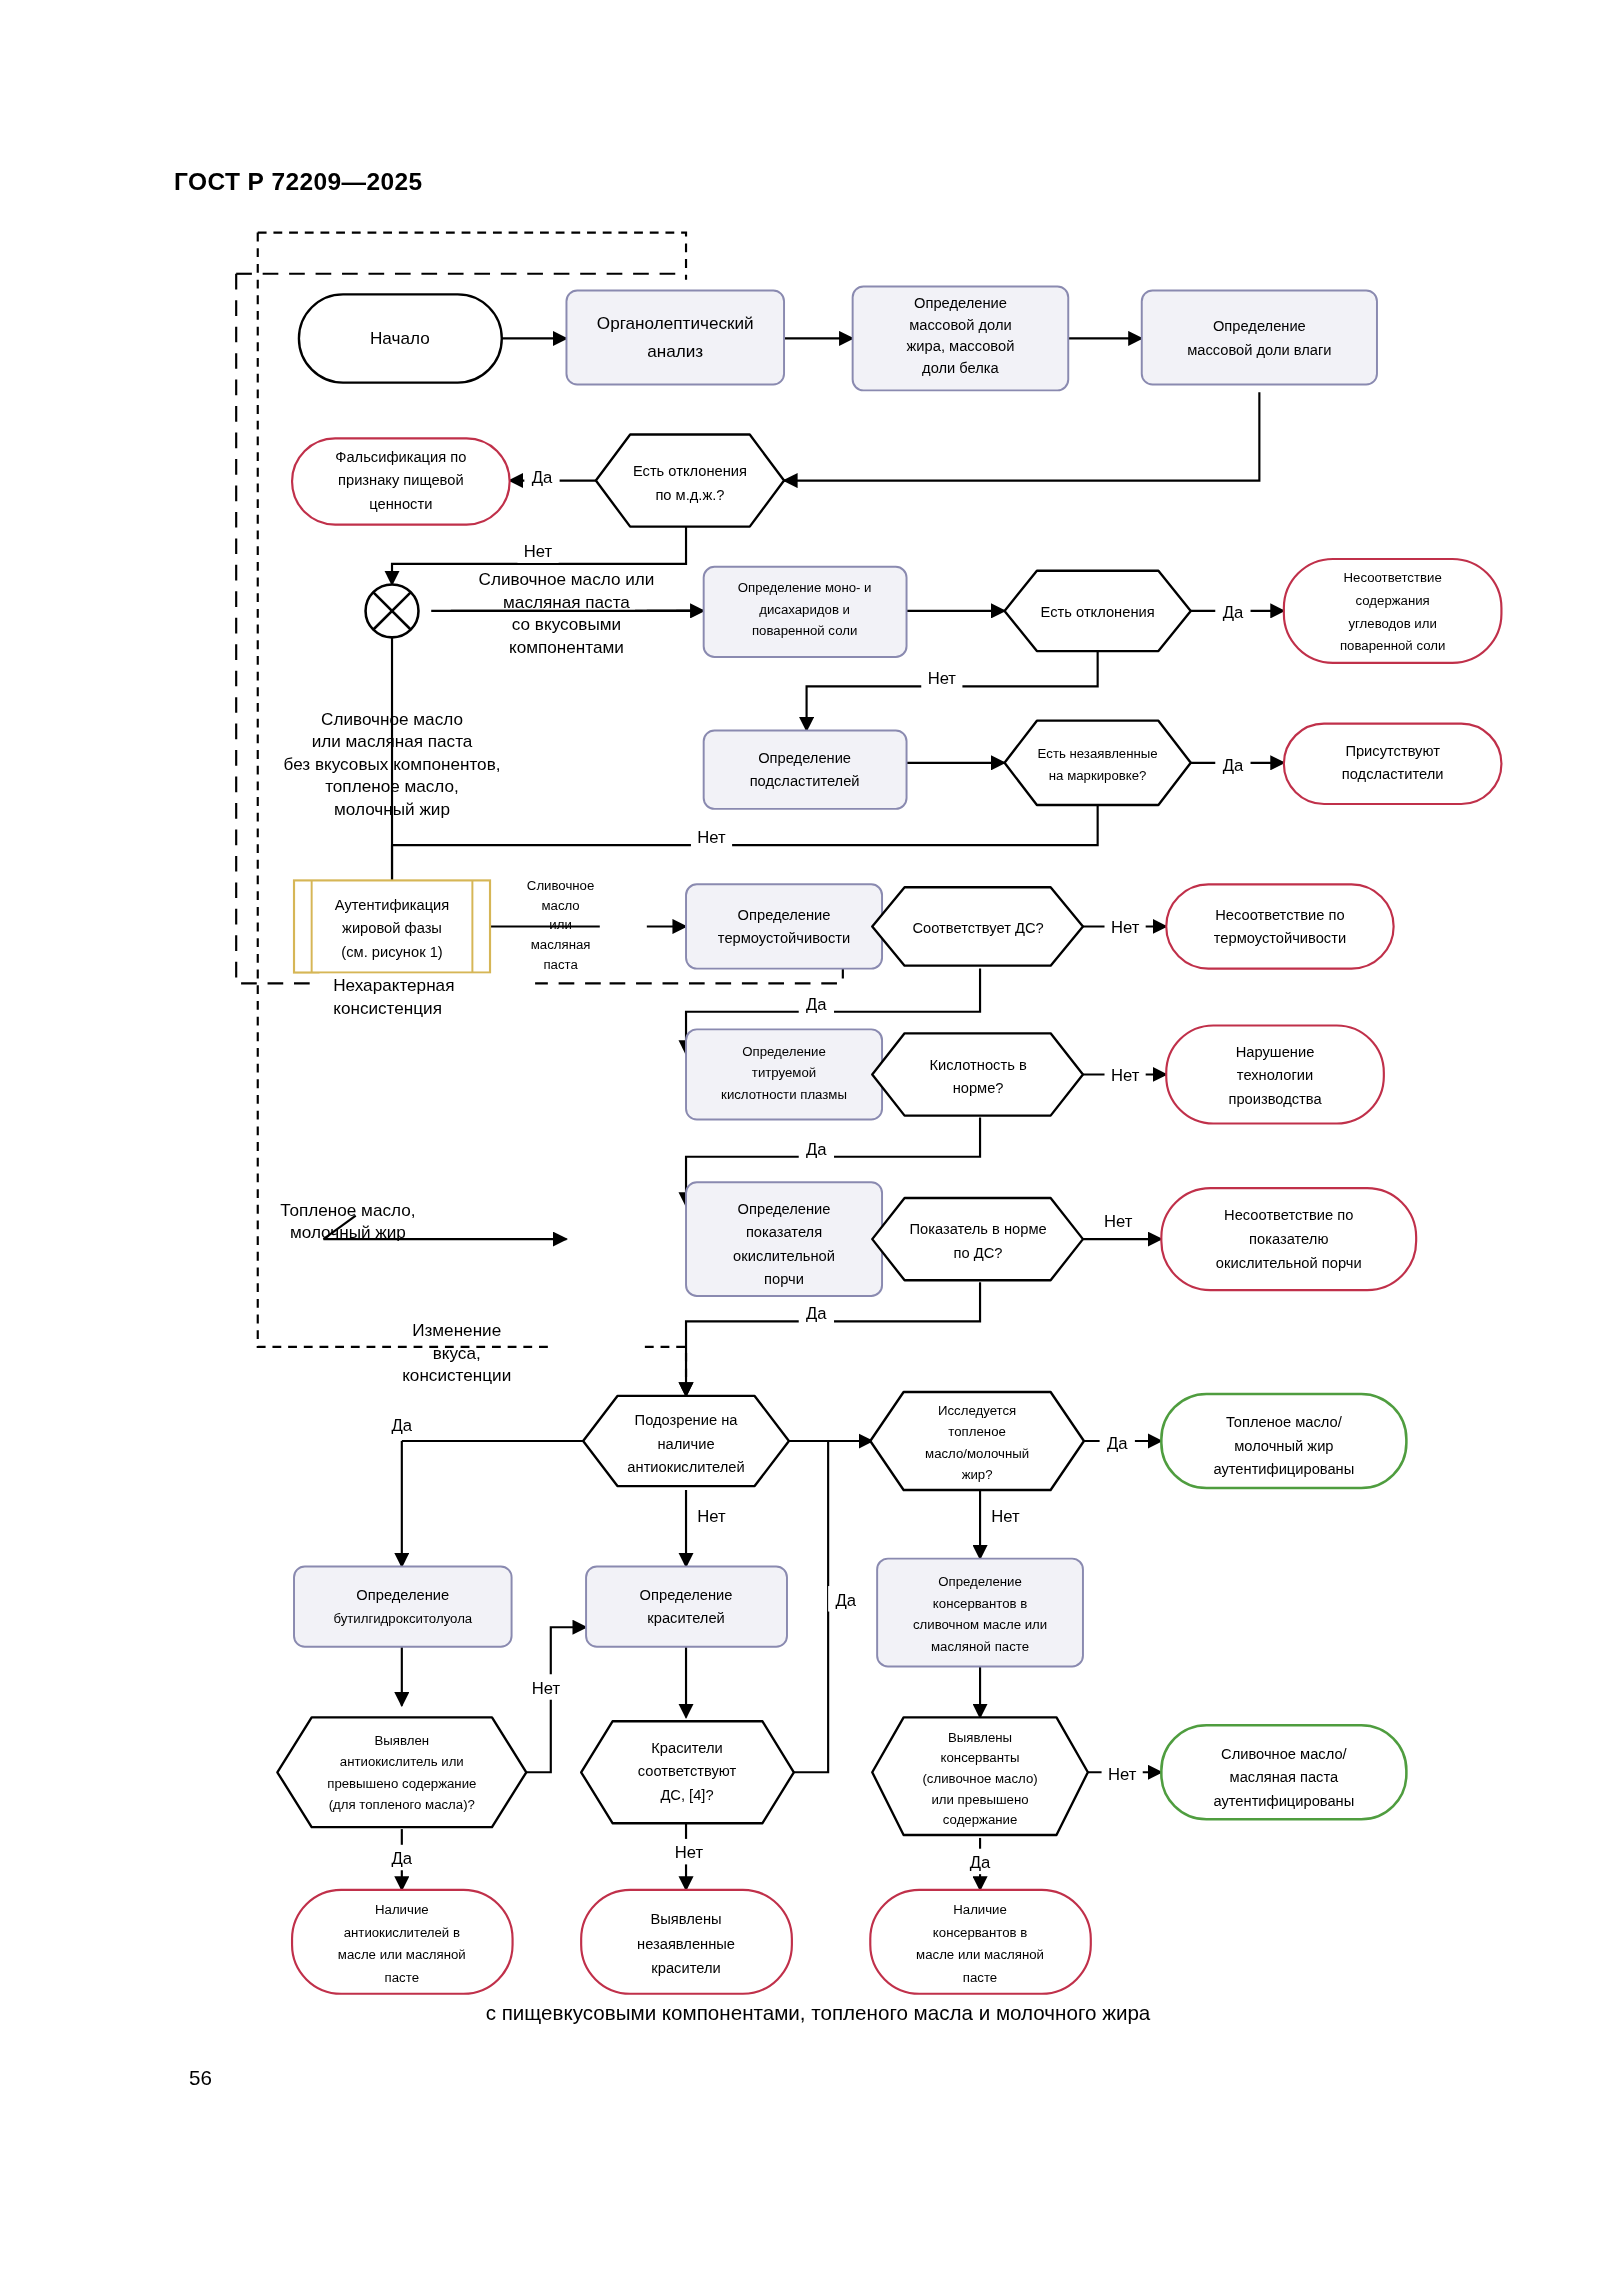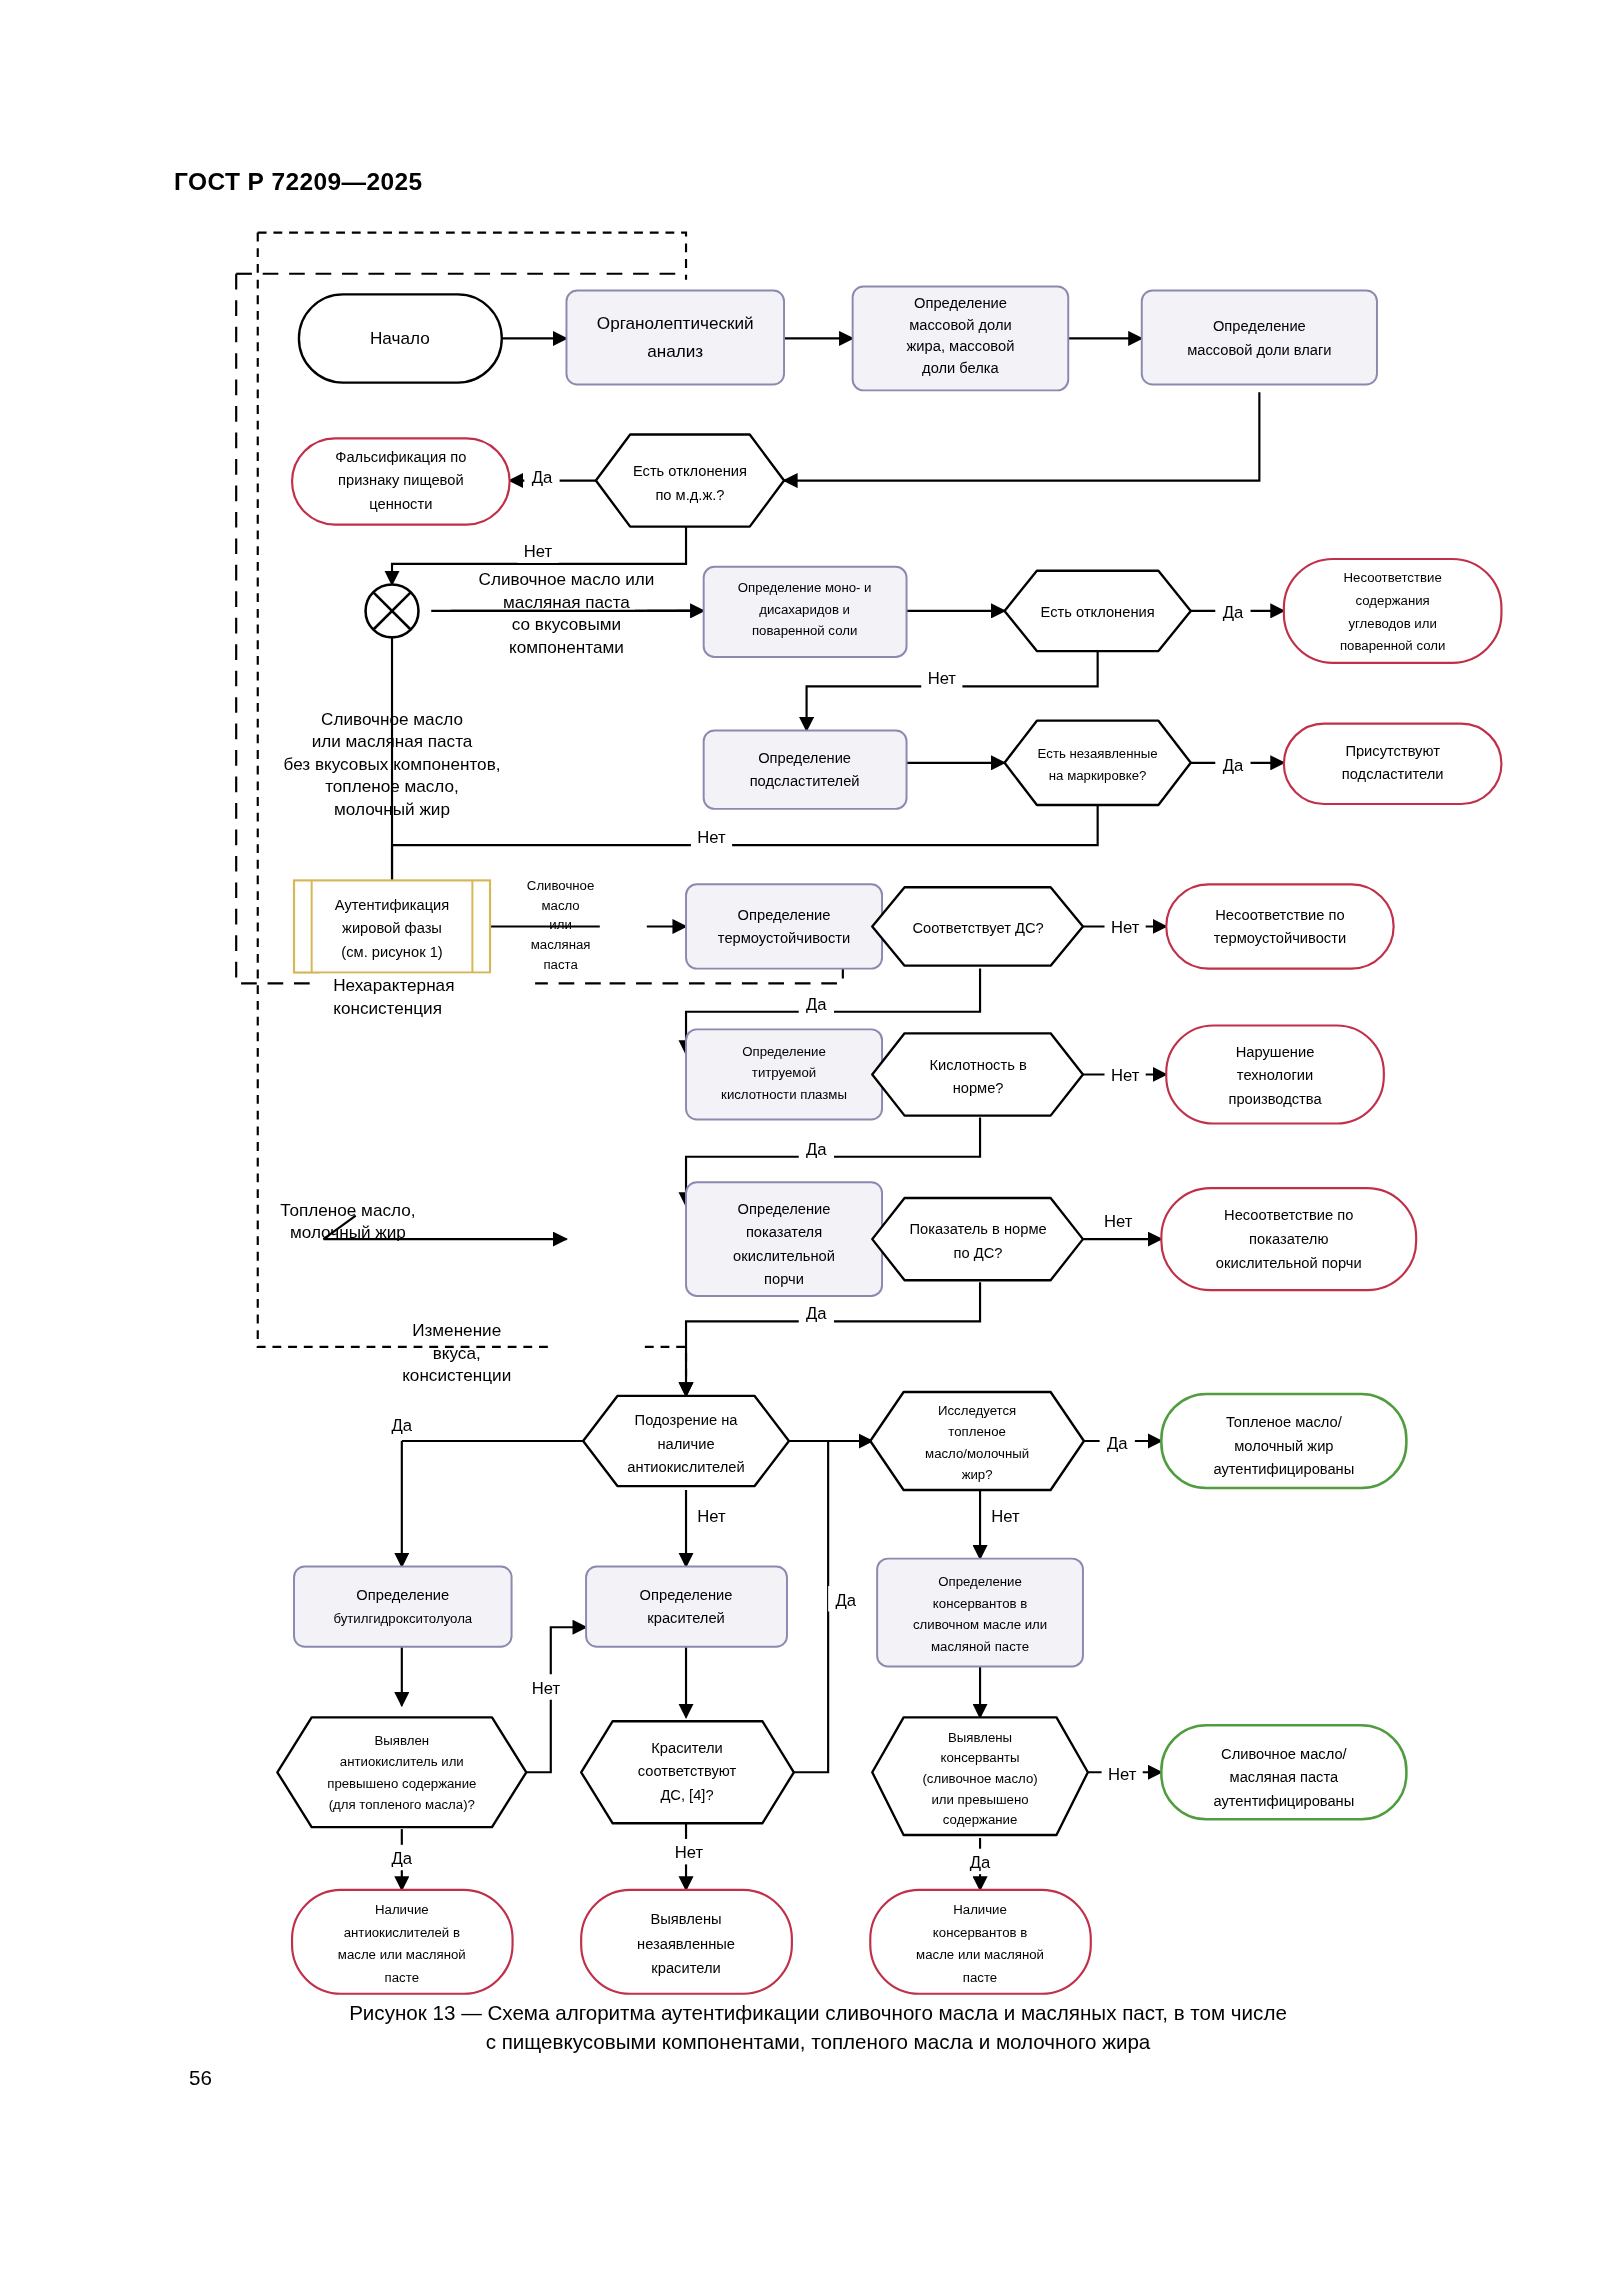--- a/index.html
+++ b/index.html
@@ -499,20 +499,19 @@
 
       <rect x="382" y="1344" width="200" height="24" fill="#fff" stroke="none"></rect>
       <text class="freelabel" x="466" y="1363" text-anchor="middle">Изменение</text>
       <text class="freelabel" x="466" y="1386" text-anchor="middle">вкуса,</text>
       <text class="freelabel" x="466" y="1409" text-anchor="middle">консистенции</text>
     </g>
 
   </svg>
 
   <div class="figure-caption">
-    <div>Рисунок 13 — Схема алгоритма аутентификации сливочного масла и масляных паст, в том числе</div>
     <div>с пищевкусовыми компонентами, топленого масла и молочного жира</div>
   </div>
 
   <div class="page-number">56</div>
 
 </div>
 
 
 </body></html>

